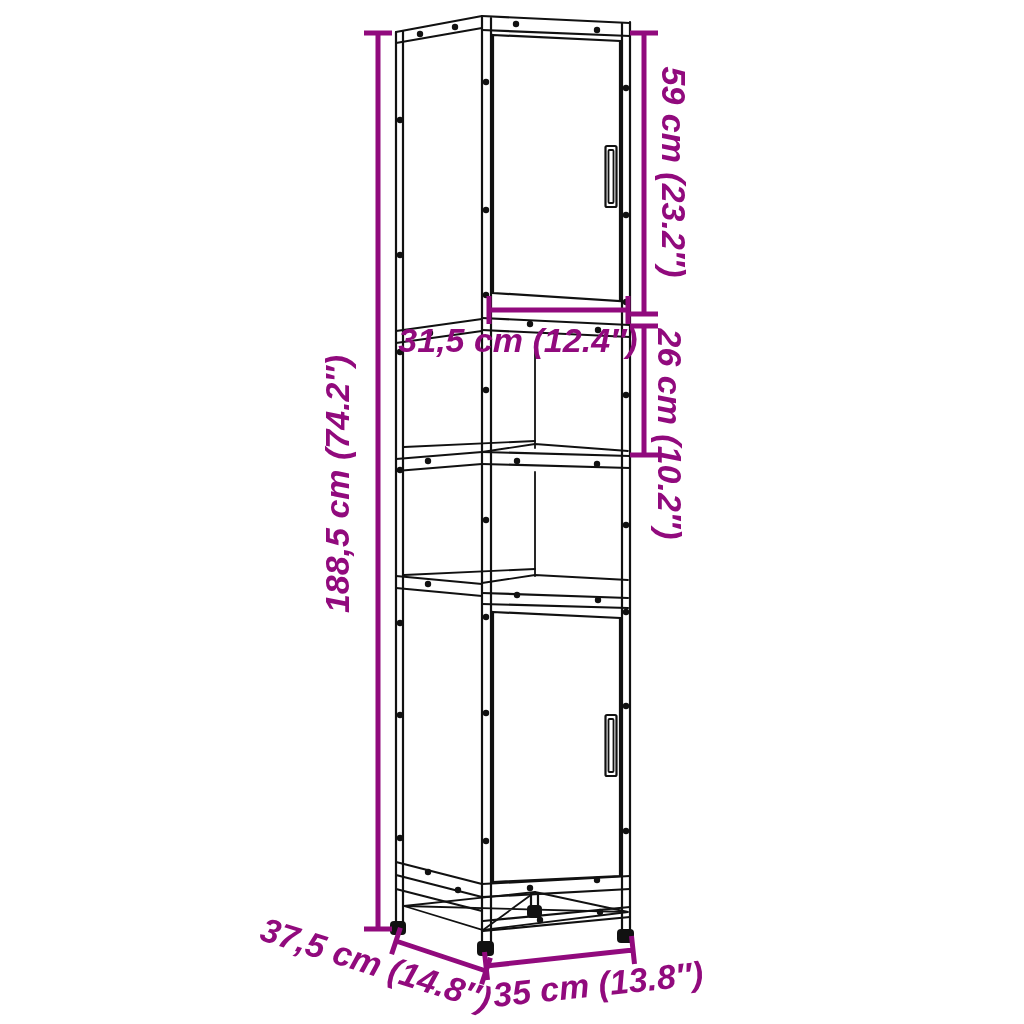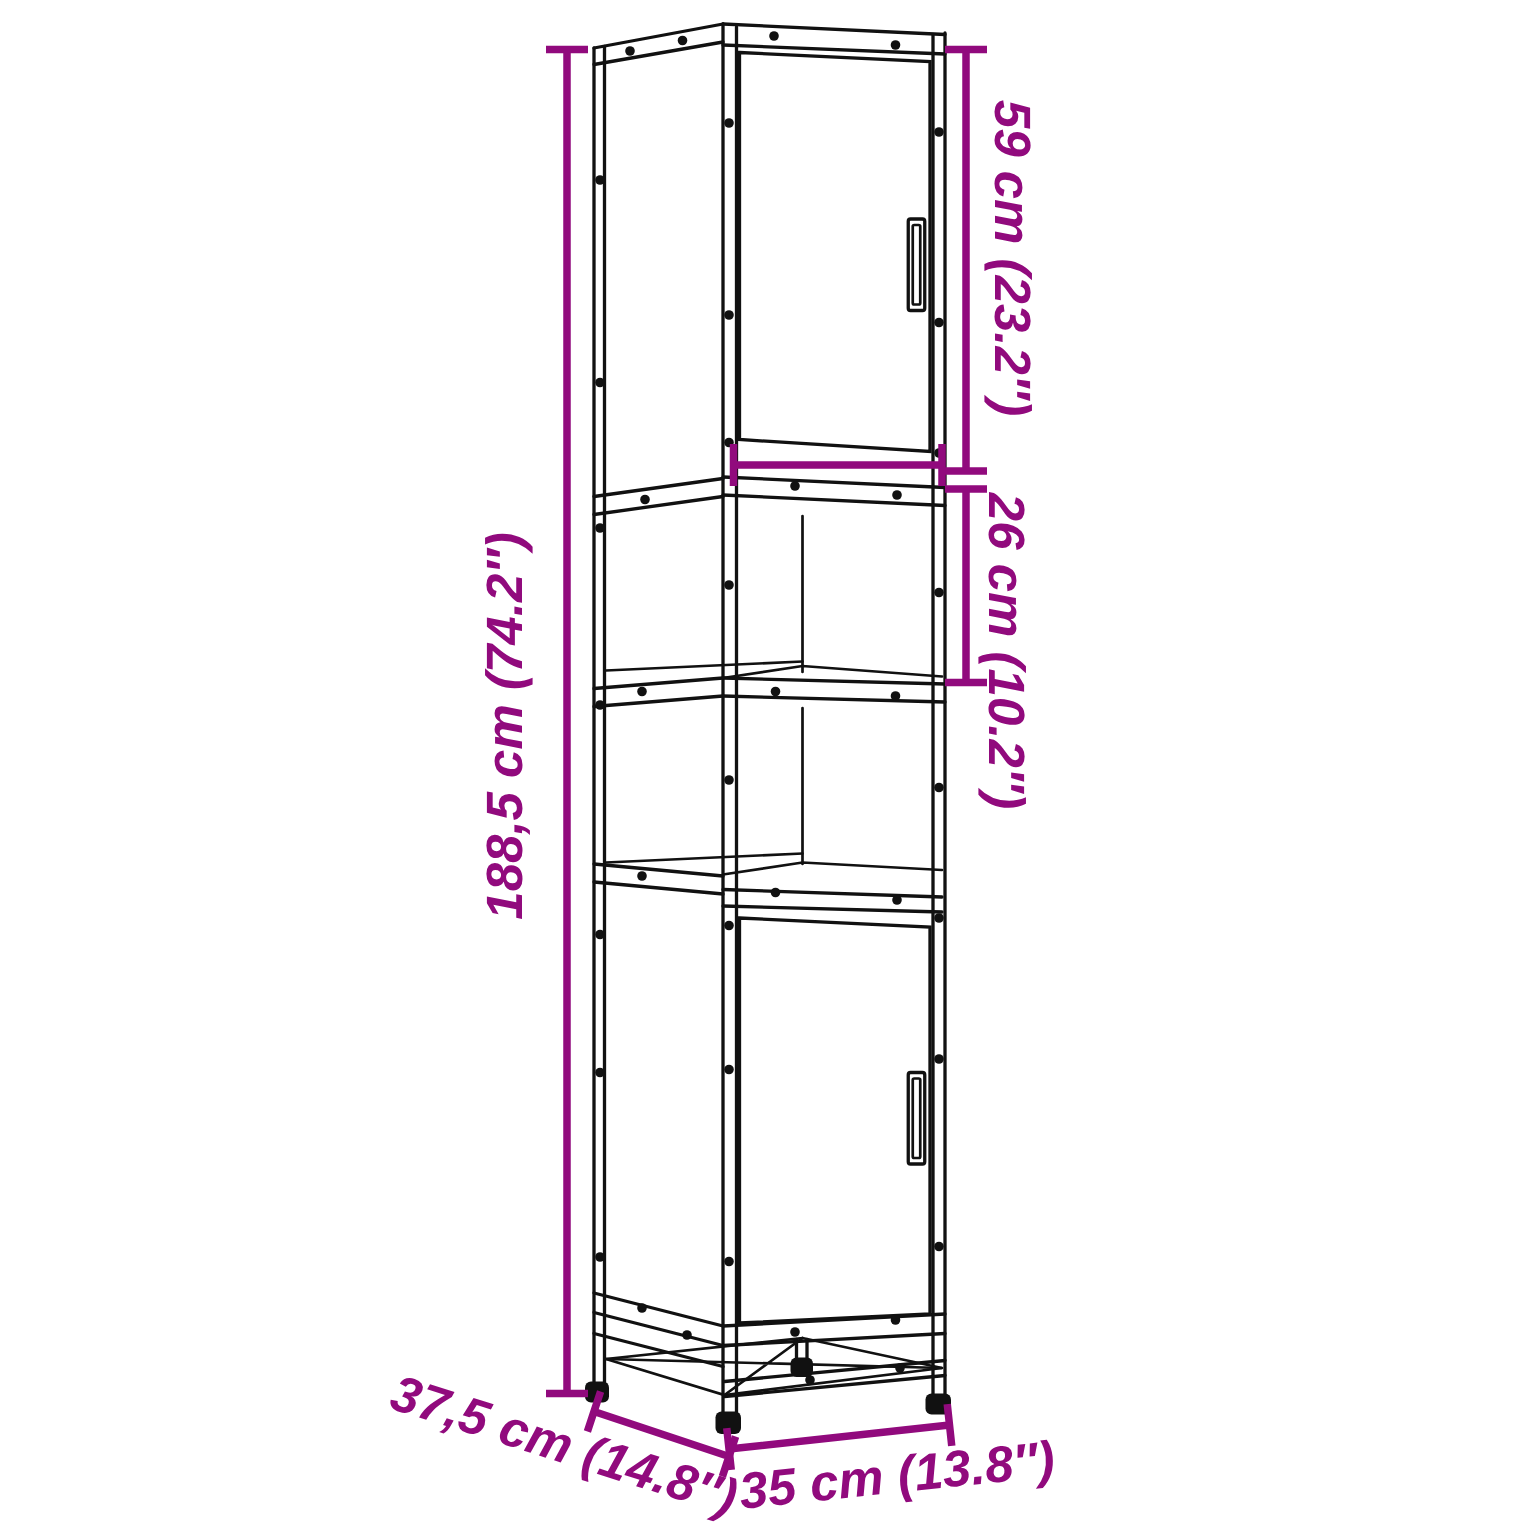--- a/index.html
+++ b/index.html
@@ -167,17 +167,18 @@
       <path d="M486 966 L633 950 M484.5 952.1 L487.5 979.9 M631.5 936.1 L634.5 963.9"></path>
     </g>
   </svg>
 
   <div class="dim-label rot-ccw90 lbl-overall">188,5 cm (74.2″)</div>
 
   <div class="dim-label rot-cw90 lbl-door">59 cm (23.2″)</div>
 
   <div class="dim-label rot-cw90 lbl-shelf">26 cm (10.2″)</div>
 
+  <div class="dim-label rot-0 lbl-inner">31,5 cm (12.4″)</div>
 
   <div class="dim-label rot-depth lbl-depth">37,5 cm (14.8″)</div>
 
   <div class="dim-label rot-width lbl-width">35 cm (13.8″)</div>
 </div>
 
 </body></html>

